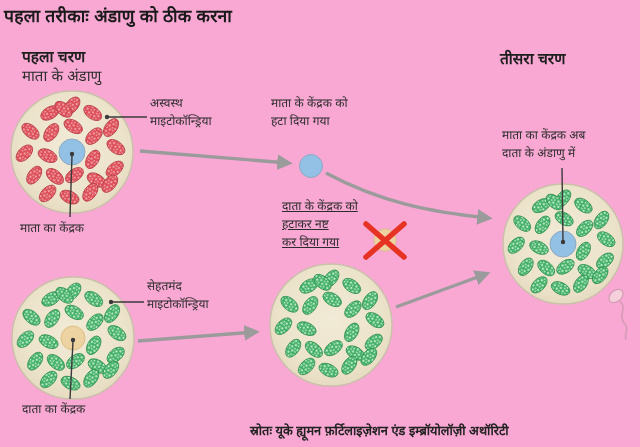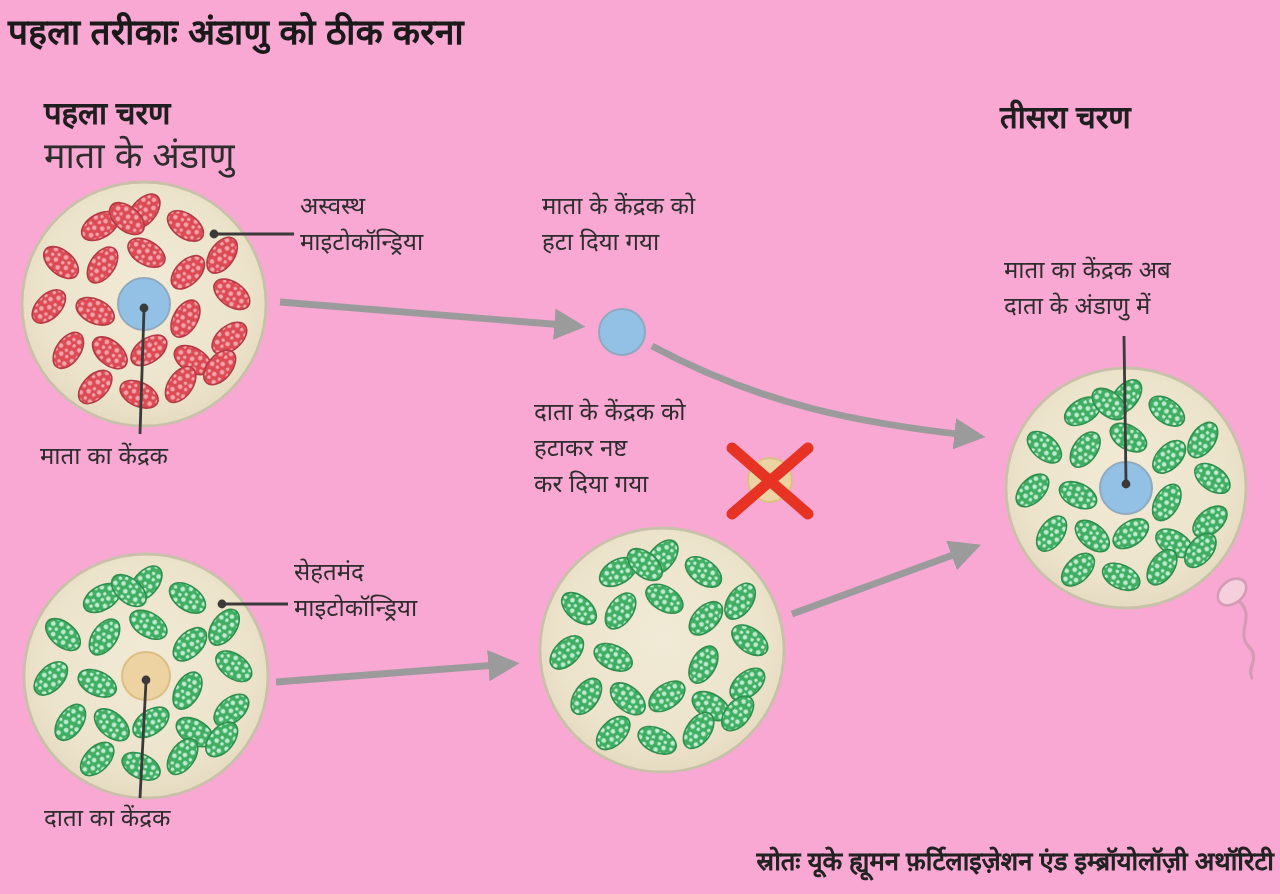--- a/index.html
+++ b/index.html
@@ -5,27 +5,27 @@
   html,body{margin:0;padding:0;background:#fff;}
   .stage{
     position:relative;width:640px;height:447px;background:#f9a8d4;overflow:hidden;
     font-family:"Liberation Sans","DejaVu Sans",sans-serif;
   }
   .title{
     position:absolute;left:4px;top:3px;margin:0;
     font-size:17.5px;font-weight:700;color:#1a1a1a;letter-spacing:.2px;
   }
   .hdr{position:absolute;font-size:15.5px;font-weight:700;color:#1f1f1f;}
-  .sub{position:absolute;font-size:18px;font-weight:500;color:#2d2d2d;text-align:center;}
+  .sub{position:absolute;font-size:15px;font-weight:500;color:#2d2d2d;text-align:center;}
   .lbl{
     position:absolute;font-size:12px;font-weight:500;color:#2d2d2d;
     line-height:1.48;white-space:pre-line;
   }
   .source{
-    position:absolute;left:250px;top:421px;width:387px;text-align:right;
+    position:absolute;left:250px;top:421px;width:387px;text-align:left;
     font-size:12.8px;font-weight:600;color:#222222;
   }
   svg.layer{position:absolute;left:0;top:0;}
   .cell{fill:url(#cellGrad);stroke:#c9c0a9;stroke-width:1.4;}
   .nucB{fill:var(--mother-nucleus);stroke:#8fa9bf;stroke-width:1;}
   .nucT{fill:var(--donor-nucleus);stroke:#dcbf85;stroke-width:1;}
   .mitoR{fill:url(#patR);stroke:#b43a45;stroke-width:.8;}
   .mitoG{fill:url(#patG);stroke:#2e8f4e;stroke-width:.8;}
   .patR-base{fill:var(--unhealthy-mitochondria);}
   .patR-dot{fill:#f2a6ab;}
@@ -224,20 +224,20 @@
   <div class="hdr" style="left:500px;top:35px;margin-top:12px;">तीसरा चरण</div>
 
   <div class="lbl" style="left:150px;top:95px;">अस्वस्थ
 माइटोकॉन्ड्रिया</div>
   <div class="lbl" style="left:20px;top:220px;">माता का केंद्रक</div>
   <div class="lbl" style="left:147px;top:278px;">सेहतमंद
 माइटोकॉन्ड्रिया</div>
   <div class="lbl" style="left:271px;top:95px;">माता के केंद्रक को
 हटा दिया गया</div>
   <div class="lbl" style="left:22px;top:401px;">दाता का केंद्रक</div>
-  <div class="lbl" style="left:267px;top:198px;">दाता के केंद्रक को
+  <div class="lbl" style="left:282px;top:198px;text-decoration:underline;">दाता के केंद्रक को
 हटाकर नष्ट
 कर दिया गया</div>
   <div class="lbl" style="left:502px;top:127px;">माता का केंद्रक अब
 दाता के अंडाणु में</div>
 
   <div class="source">स्रोतः यूके ह्यूमन फ़र्टिलाइज़ेशन एंड इम्ब्रॉयोलॉज़ी अथॉरिटी</div>
 </div>
 
 </body></html>

